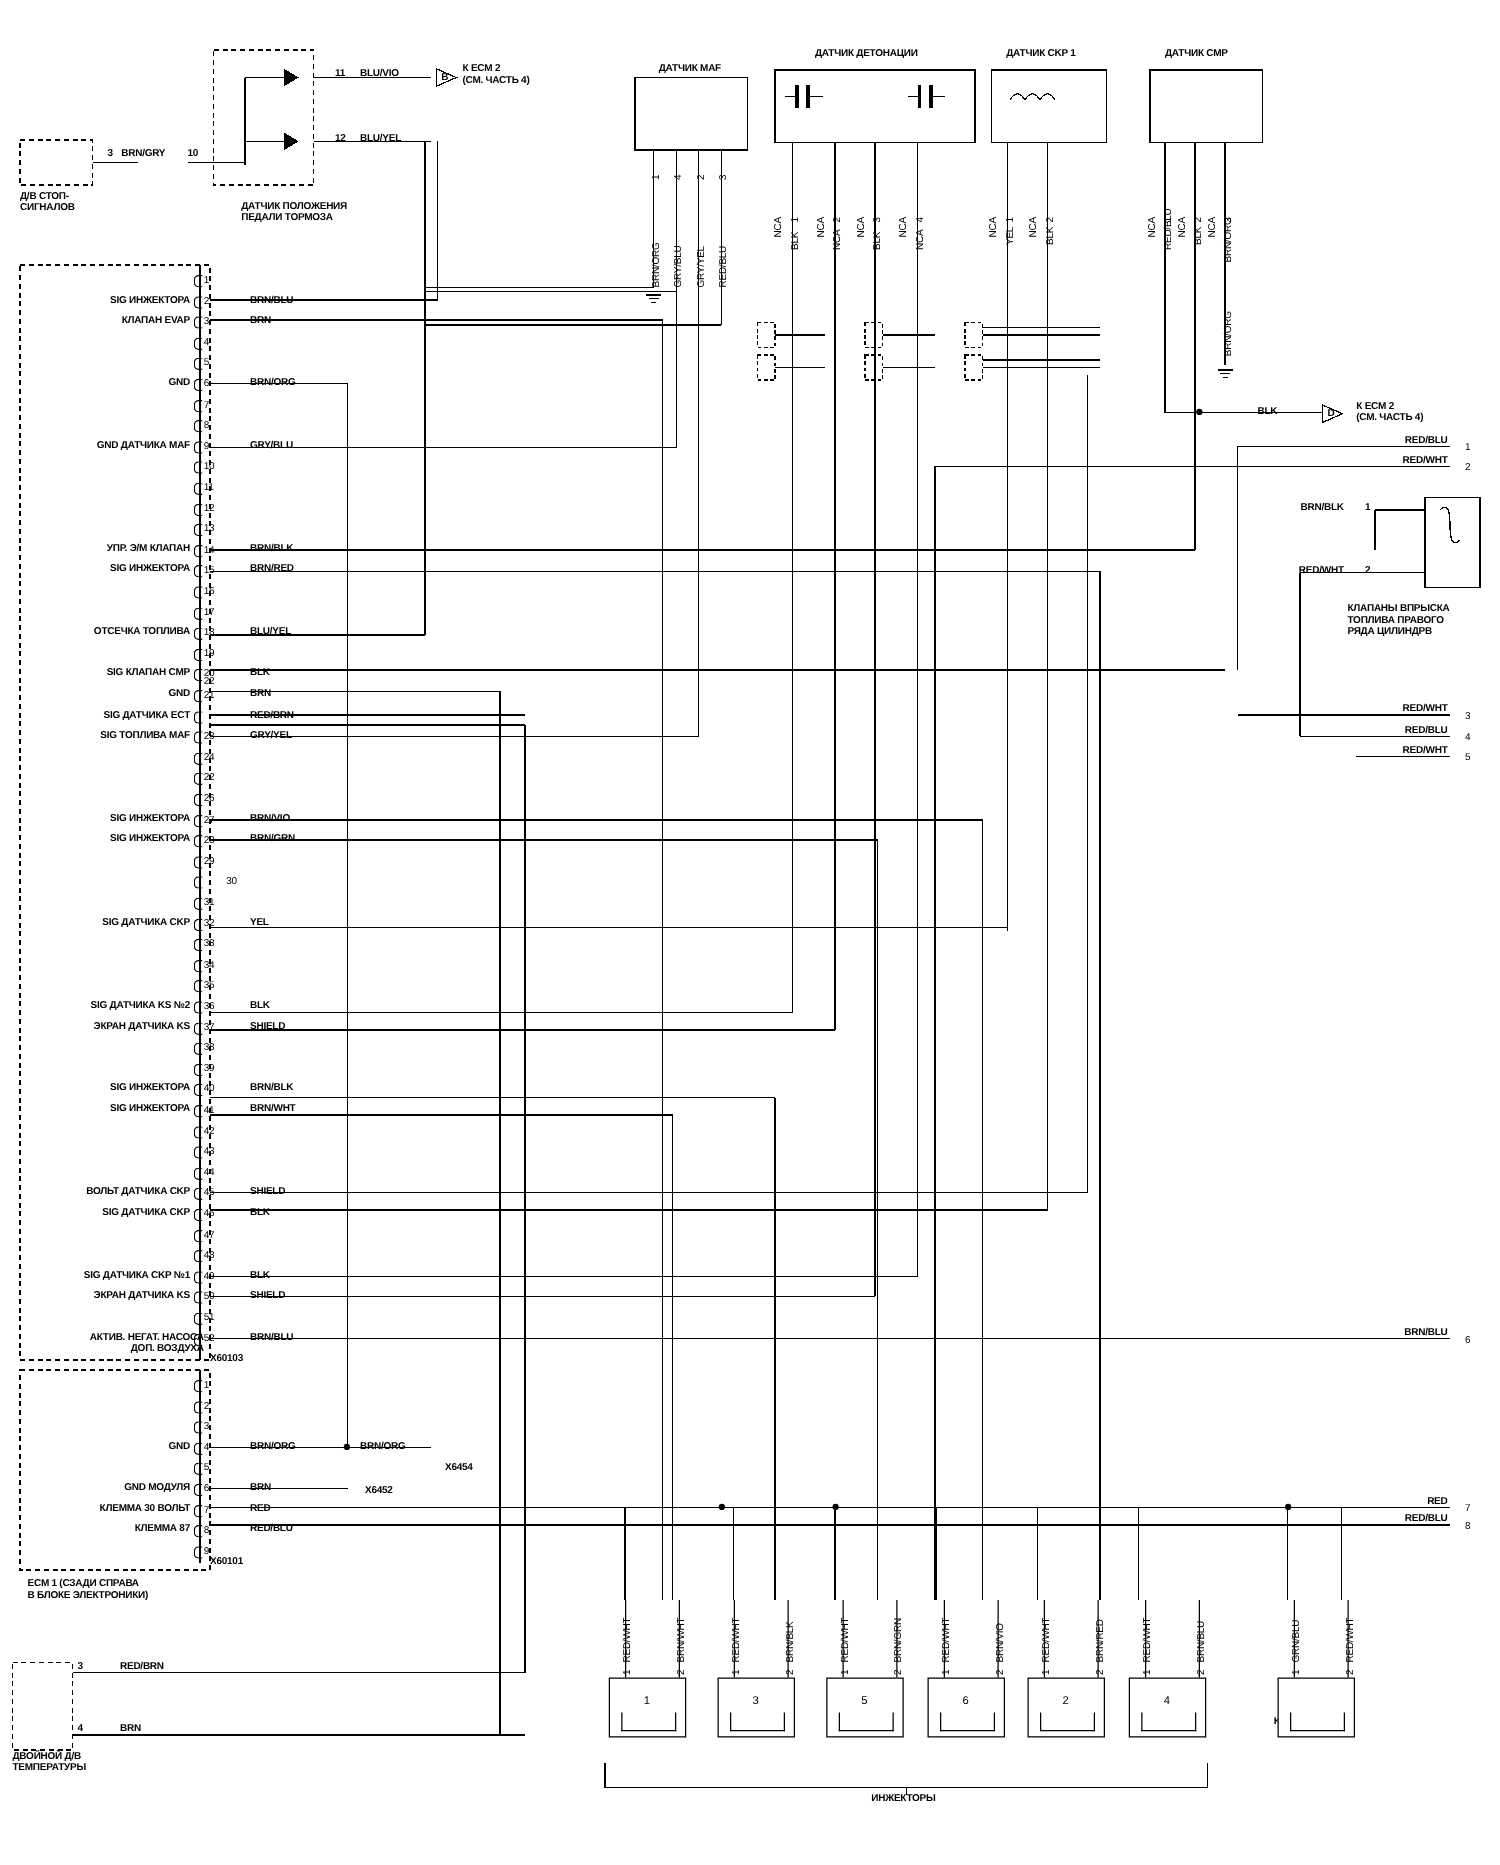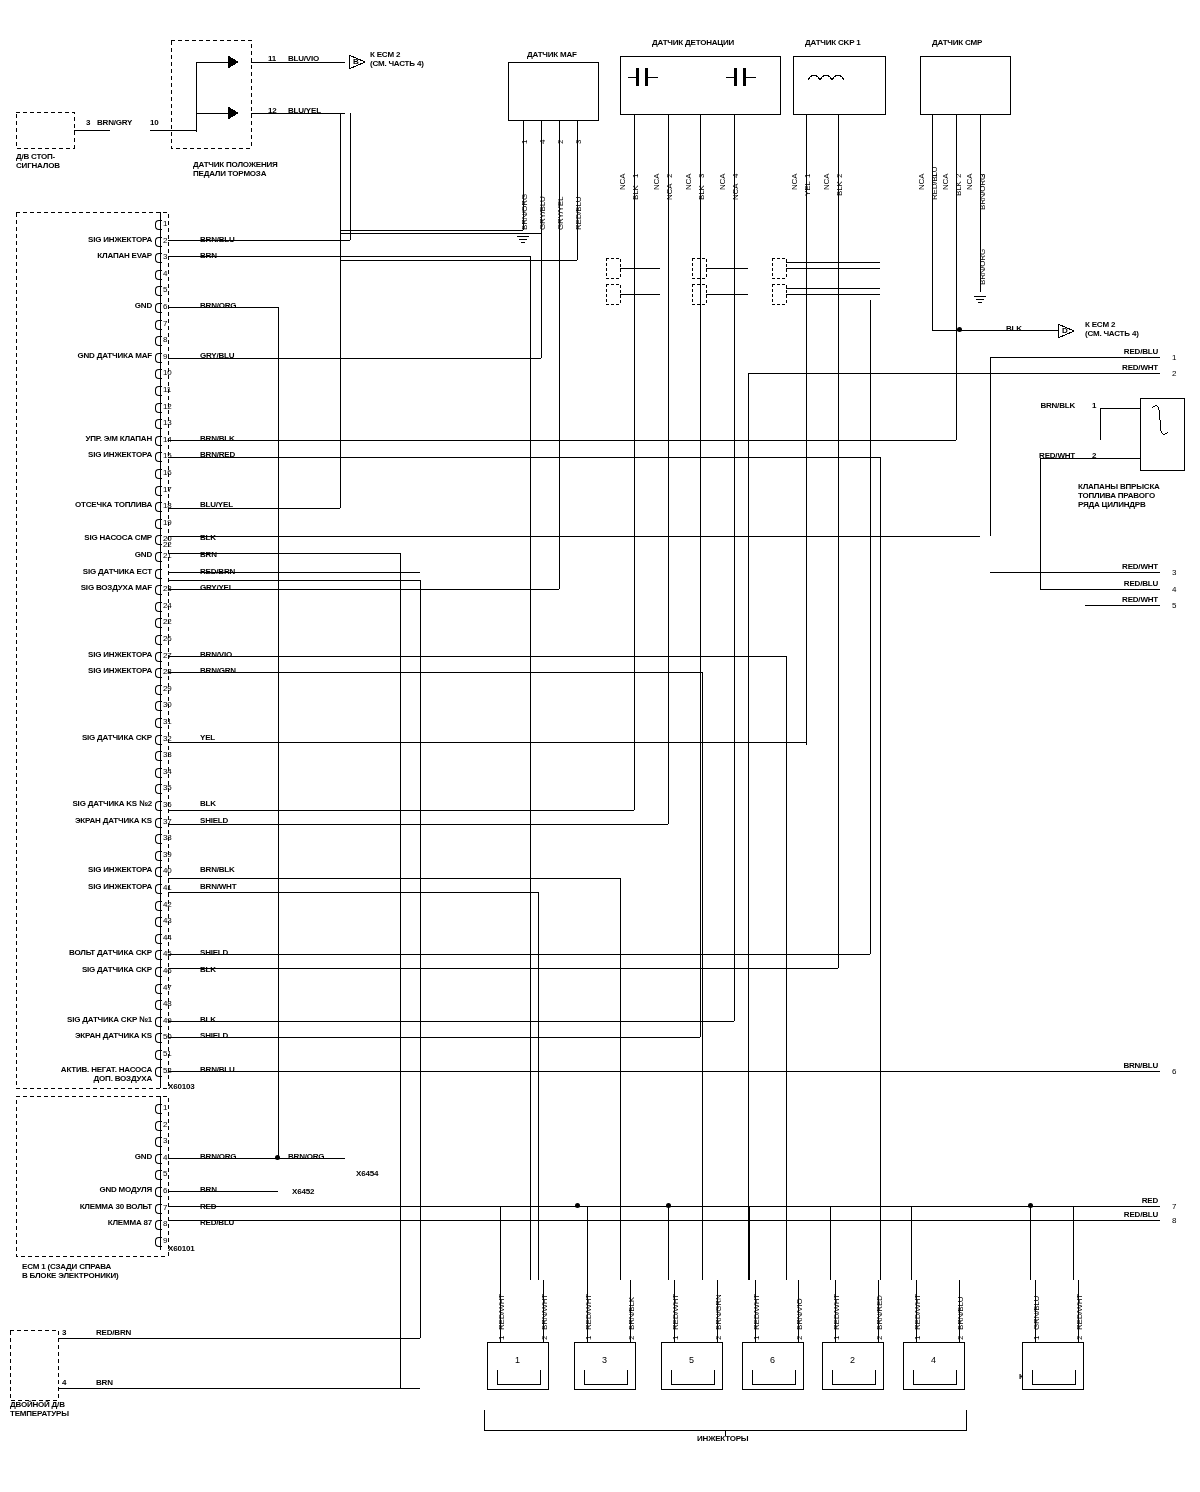--- a/index.html
+++ b/index.html
@@ -322,51 +322,51 @@
       <div class="lbl" style="left: 163px; top: 484.6px;">17</div>
       <div style="position: absolute; left: 155px; top: 485.6px; width: 6px; height: 8px; border-top: 1px solid rgb(0, 0, 0); border-right: none; border-bottom: 1px solid rgb(0, 0, 0); border-left: 1px solid rgb(0, 0, 0); border-image: initial; border-radius: 4px 0px 0px 4px;"></div>
       <div class="lbl" style="left: 163px; top: 501.2px;">18</div>
       <div style="position: absolute; left: 155px; top: 502.2px; width: 6px; height: 8px; border-top: 1px solid rgb(0, 0, 0); border-right: none; border-bottom: 1px solid rgb(0, 0, 0); border-left: 1px solid rgb(0, 0, 0); border-image: initial; border-radius: 4px 0px 0px 4px;"></div>
       <div class="lbl b r" style="left: 20px; top: 500.2px; width: 132px;">ОТСЕЧКА ТОПЛИВА</div>
       <div class="lbl b" style="left: 200px; top: 500.2px;">BLU/YEL</div>
       <div class="lbl" style="left: 163px; top: 517.8px;">19</div>
       <div style="position: absolute; left: 155px; top: 518.8px; width: 6px; height: 8px; border-top: 1px solid rgb(0, 0, 0); border-right: none; border-bottom: 1px solid rgb(0, 0, 0); border-left: 1px solid rgb(0, 0, 0); border-image: initial; border-radius: 4px 0px 0px 4px;"></div>
       <div class="lbl" style="left: 163px; top: 534.4px;">20</div>
       <div style="position: absolute; left: 155px; top: 535.4px; width: 6px; height: 8px; border-top: 1px solid rgb(0, 0, 0); border-right: none; border-bottom: 1px solid rgb(0, 0, 0); border-left: 1px solid rgb(0, 0, 0); border-image: initial; border-radius: 4px 0px 0px 4px;"></div>
-      <div class="lbl b r" style="left: 20px; top: 533.4px; width: 132px;">SIG НАСОСА CMP</div>
+      <div class="lbl b r" style="left: 20px; top: 533.4px; width: 132px;">SIG КЛАПАН CMP</div>
       <div class="lbl b" style="left: 200px; top: 533.4px;">BLK</div>
       <div class="lbl" style="left: 163px; top: 551px;">21</div>
       <div style="position: absolute; left: 155px; top: 552px; width: 6px; height: 8px; border-top: 1px solid rgb(0, 0, 0); border-right: none; border-bottom: 1px solid rgb(0, 0, 0); border-left: 1px solid rgb(0, 0, 0); border-image: initial; border-radius: 4px 0px 0px 4px;"></div>
       <div class="lbl b r" style="left: 20px; top: 550px; width: 132px;">GND</div>
       <div class="lbl b" style="left: 200px; top: 550px;">BRN</div>
       <div class="lbl" style="left: 163px; top: 540px;">22</div>
       <div style="position: absolute; left: 155px; top: 568.6px; width: 6px; height: 8px; border-top: 1px solid rgb(0, 0, 0); border-right: none; border-bottom: 1px solid rgb(0, 0, 0); border-left: 1px solid rgb(0, 0, 0); border-image: initial; border-radius: 4px 0px 0px 4px;"></div>
       <div class="lbl b r" style="left: 20px; top: 566.6px; width: 132px;">SIG ДАТЧИКА ECT</div>
       <div class="lbl b" style="left: 200px; top: 566.6px;">RED/BRN</div>
       <div class="lbl" style="left: 163px; top: 584.2px;">23</div>
       <div style="position: absolute; left: 155px; top: 585.2px; width: 6px; height: 8px; border-top: 1px solid rgb(0, 0, 0); border-right: none; border-bottom: 1px solid rgb(0, 0, 0); border-left: 1px solid rgb(0, 0, 0); border-image: initial; border-radius: 4px 0px 0px 4px;"></div>
-      <div class="lbl b r" style="left: 20px; top: 583.2px; width: 132px;">SIG ВОЗДУХА MAF</div>
+      <div class="lbl b r" style="left: 20px; top: 583.2px; width: 132px;">SIG ТОПЛИВА MAF</div>
       <div class="lbl b" style="left: 200px; top: 583.2px;">GRY/YEL</div>
       <div class="lbl" style="left: 163px; top: 600.8px;">24</div>
       <div style="position: absolute; left: 155px; top: 601.8px; width: 6px; height: 8px; border-top: 1px solid rgb(0, 0, 0); border-right: none; border-bottom: 1px solid rgb(0, 0, 0); border-left: 1px solid rgb(0, 0, 0); border-image: initial; border-radius: 4px 0px 0px 4px;"></div>
       <div class="lbl" style="left: 163px; top: 617.4px;">22</div>
       <div style="position: absolute; left: 155px; top: 618.4px; width: 6px; height: 8px; border-top: 1px solid rgb(0, 0, 0); border-right: none; border-bottom: 1px solid rgb(0, 0, 0); border-left: 1px solid rgb(0, 0, 0); border-image: initial; border-radius: 4px 0px 0px 4px;"></div>
       <div class="lbl" style="left: 163px; top: 634px;">26</div>
       <div style="position: absolute; left: 155px; top: 635px; width: 6px; height: 8px; border-top: 1px solid rgb(0, 0, 0); border-right: none; border-bottom: 1px solid rgb(0, 0, 0); border-left: 1px solid rgb(0, 0, 0); border-image: initial; border-radius: 4px 0px 0px 4px;"></div>
       <div class="lbl" style="left: 163px; top: 650.6px;">27</div>
       <div style="position: absolute; left: 155px; top: 651.6px; width: 6px; height: 8px; border-top: 1px solid rgb(0, 0, 0); border-right: none; border-bottom: 1px solid rgb(0, 0, 0); border-left: 1px solid rgb(0, 0, 0); border-image: initial; border-radius: 4px 0px 0px 4px;"></div>
       <div class="lbl b r" style="left: 20px; top: 649.6px; width: 132px;">SIG ИНЖЕКТОРА</div>
       <div class="lbl b" style="left: 200px; top: 649.6px;">BRN/VIO</div>
       <div class="lbl" style="left: 163px; top: 667.2px;">28</div>
       <div style="position: absolute; left: 155px; top: 668.2px; width: 6px; height: 8px; border-top: 1px solid rgb(0, 0, 0); border-right: none; border-bottom: 1px solid rgb(0, 0, 0); border-left: 1px solid rgb(0, 0, 0); border-image: initial; border-radius: 4px 0px 0px 4px;"></div>
       <div class="lbl b r" style="left: 20px; top: 666.2px; width: 132px;">SIG ИНЖЕКТОРА</div>
       <div class="lbl b" style="left: 200px; top: 666.2px;">BRN/GRN</div>
       <div class="lbl" style="left: 163px; top: 683.8px;">29</div>
       <div style="position: absolute; left: 155px; top: 684.8px; width: 6px; height: 8px; border-top: 1px solid rgb(0, 0, 0); border-right: none; border-bottom: 1px solid rgb(0, 0, 0); border-left: 1px solid rgb(0, 0, 0); border-image: initial; border-radius: 4px 0px 0px 4px;"></div>
-      <div class="lbl" style="left: 163px; top: 700.4px;">30</div>
+      <div class="lbl" style="left: 181px; top: 700.4px;">30</div>
       <div style="position: absolute; left: 155px; top: 701.4px; width: 6px; height: 8px; border-top: 1px solid rgb(0, 0, 0); border-right: none; border-bottom: 1px solid rgb(0, 0, 0); border-left: 1px solid rgb(0, 0, 0); border-image: initial; border-radius: 4px 0px 0px 4px;"></div>
       <div class="lbl" style="left: 163px; top: 717px;">31</div>
       <div style="position: absolute; left: 155px; top: 718px; width: 6px; height: 8px; border-top: 1px solid rgb(0, 0, 0); border-right: none; border-bottom: 1px solid rgb(0, 0, 0); border-left: 1px solid rgb(0, 0, 0); border-image: initial; border-radius: 4px 0px 0px 4px;"></div>
       <div class="lbl" style="left: 163px; top: 733.6px;">32</div>
       <div style="position: absolute; left: 155px; top: 734.6px; width: 6px; height: 8px; border-top: 1px solid rgb(0, 0, 0); border-right: none; border-bottom: 1px solid rgb(0, 0, 0); border-left: 1px solid rgb(0, 0, 0); border-image: initial; border-radius: 4px 0px 0px 4px;"></div>
       <div class="lbl b r" style="left: 20px; top: 732.6px; width: 132px;">SIG ДАТЧИКА CKP</div>
       <div class="lbl b" style="left: 200px; top: 732.6px;">YEL</div>
       <div class="lbl" style="left: 163px; top: 750.2px;">33</div>
       <div style="position: absolute; left: 155px; top: 751.2px; width: 6px; height: 8px; border-top: 1px solid rgb(0, 0, 0); border-right: none; border-bottom: 1px solid rgb(0, 0, 0); border-left: 1px solid rgb(0, 0, 0); border-image: initial; border-radius: 4px 0px 0px 4px;"></div>
       <div class="lbl" style="left: 163px; top: 766.8px;">34</div>
@@ -416,21 +416,21 @@
       <div class="lbl b r" style="left: 20px; top: 1014.8px; width: 132px;">SIG ДАТЧИКА CKP №1</div>
       <div class="lbl b" style="left: 200px; top: 1014.8px;">BLK</div>
       <div class="lbl" style="left: 163px; top: 1032.4px;">50</div>
       <div style="position: absolute; left: 155px; top: 1033.4px; width: 6px; height: 8px; border-top: 1px solid rgb(0, 0, 0); border-right: none; border-bottom: 1px solid rgb(0, 0, 0); border-left: 1px solid rgb(0, 0, 0); border-image: initial; border-radius: 4px 0px 0px 4px;"></div>
       <div class="lbl b r" style="left: 20px; top: 1031.4px; width: 132px;">ЭКРАН ДАТЧИКА KS</div>
       <div class="lbl b" style="left: 200px; top: 1031.4px;">SHIELD</div>
       <div class="lbl" style="left: 163px; top: 1049px;">51</div>
       <div style="position: absolute; left: 155px; top: 1050px; width: 6px; height: 8px; border-top: 1px solid rgb(0, 0, 0); border-right: none; border-bottom: 1px solid rgb(0, 0, 0); border-left: 1px solid rgb(0, 0, 0); border-image: initial; border-radius: 4px 0px 0px 4px;"></div>
       <div class="lbl" style="left: 163px; top: 1065.6px;">52</div>
       <div style="position: absolute; left: 155px; top: 1066.6px; width: 6px; height: 8px; border-top: 1px solid rgb(0, 0, 0); border-right: none; border-bottom: 1px solid rgb(0, 0, 0); border-left: 1px solid rgb(0, 0, 0); border-image: initial; border-radius: 4px 0px 0px 4px;"></div>
-      <div class="lbl b r" style="left: 20px; top: 1064.6px; width: 132px;">АКТИВ. НЕГАТ. НАСОСА
+      <div class="lbl b r" style="left: 31px; top: 1064.6px; width: 132px;">АКТИВ. НЕГАТ. НАСОСА
 ДОП. ВОЗДУХА</div>
       <div class="lbl b" style="left: 200px; top: 1064.6px;">BRN/BLU</div>
     </div>
 <div id="ecm-lower">
       <div class="lbl" style="left: 163px; top: 1103px;">1</div>
       <div style="position: absolute; left: 155px; top: 1104px; width: 6px; height: 8px; border-top: 1px solid rgb(0, 0, 0); border-right: none; border-bottom: 1px solid rgb(0, 0, 0); border-left: 1px solid rgb(0, 0, 0); border-image: initial; border-radius: 4px 0px 0px 4px;"></div>
       <div class="lbl" style="left: 163px; top: 1119.6px;">2</div>
       <div style="position: absolute; left: 155px; top: 1120.6px; width: 6px; height: 8px; border-top: 1px solid rgb(0, 0, 0); border-right: none; border-bottom: 1px solid rgb(0, 0, 0); border-left: 1px solid rgb(0, 0, 0); border-image: initial; border-radius: 4px 0px 0px 4px;"></div>
       <div class="lbl" style="left: 163px; top: 1136.2px;">3</div>
       <div style="position: absolute; left: 155px; top: 1137.2px; width: 6px; height: 8px; border-top: 1px solid rgb(0, 0, 0); border-right: none; border-bottom: 1px solid rgb(0, 0, 0); border-left: 1px solid rgb(0, 0, 0); border-image: initial; border-radius: 4px 0px 0px 4px;"></div>

